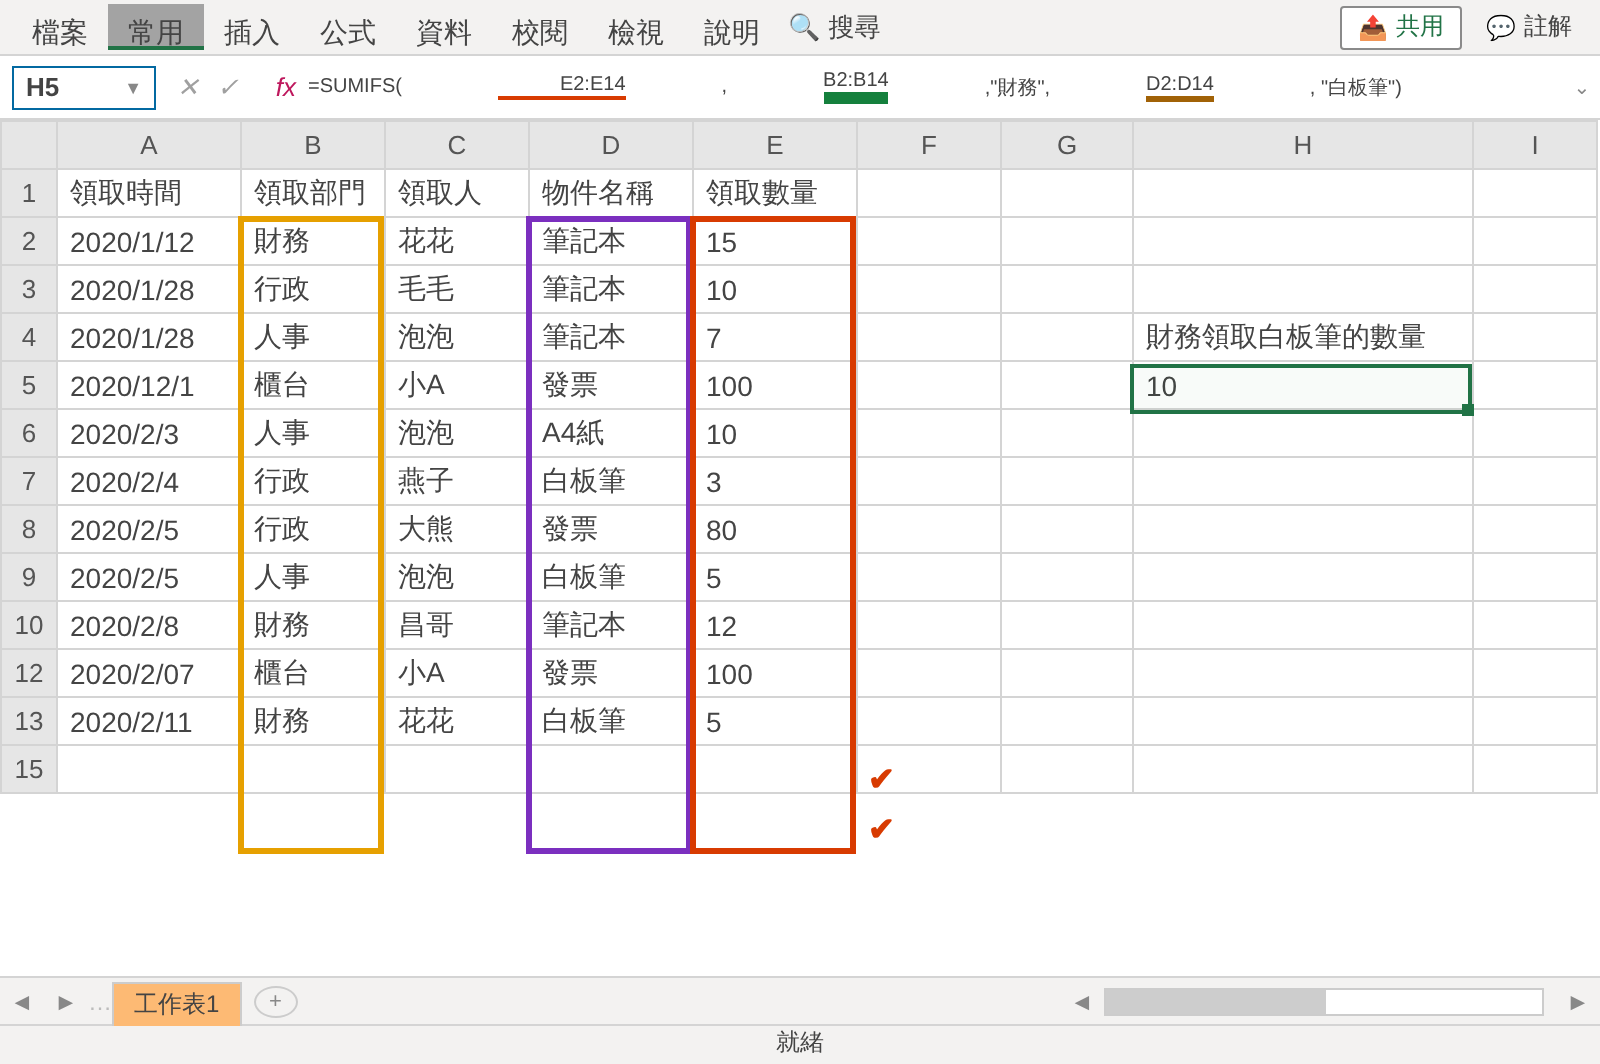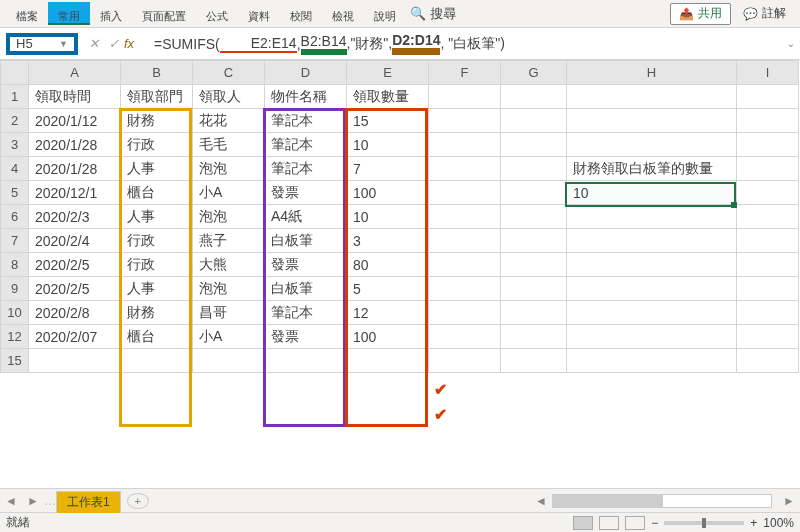--- a/index.html
+++ b/index.html
@@ -1,36 +1,36 @@
 <!DOCTYPE html>
 <html><head>
 <meta charset="utf-8">
 <style>
   * { box-sizing: border-box; margin: 0; padding: 0; font-family: "Microsoft JhengHei", Arial, sans-serif; }
   body { width: 800px; height: 532px; background: #fff; overflow: hidden; font-size: 13px; color: #444; position: relative; }
   
   .menubar { display: flex; align-items: center; background: #f3f2f1; border-bottom: 1px solid #d4d4d4; height: 28px; padding: 0 6px; }
-  .menubar .tab { padding: 0 10px; height: 23px; line-height: 28px; cursor: pointer; font-size: 11px; }
-  .menubar .tab.active { background: #0ea5e9; border-bottom: 2px solid #217346; }
+  .menubar .tab { padding: 0 10px; height: 23px; line-height: 28px; cursor: pointer; font-size: 14px; }
+  .menubar .tab.active { background: #a3a3a3; border-bottom: 2px solid #217346; }
   .menubar .spacer { flex: 1; }
   .menubar .search-icon { margin: 0 4px; }
   .menubar .btn { display: flex; align-items: center; gap: 4px; padding: 2px 8px; margin-left: 4px; height: 22px; font-size: 12px; }
   .menubar .share { border: 1px solid #8a8a8a; border-radius: 2px; background: #fff; color: #217346; }
   .menubar .note { color: #444; }
   
   .fbar { display: flex; align-items: center; height: 32px; border-bottom: 1px solid #d4d4d4; background: #fff; }
-  .namebox { width: 72px; height: 22px; border: 4px solid #0369a1; margin: 0 6px; padding: 0 6px; display: flex; align-items: center; justify-content: space-between; font-size: 13px; }
+  .namebox { width: 72px; height: 22px; border: 1px solid #0369a1; margin: 0 6px; padding: 0 6px; display: flex; align-items: center; justify-content: space-between; font-size: 13px; font-weight: bold; }
   .namebox .dd { font-size: 9px; color: #888; }
   .fbar .fx-cancel, .fbar .fx-enter, .fbar .fx-ins { width: 20px; text-align: center; color: #a0a0a0; font-style: italic; font-size: 13px; }
-  .fbar .fx-label { width: 24px; text-align: left; color: #a16207; font-style: italic; }
-  .fbar .formula { flex: 1; padding: 0 6px; display: flex; align-items: center; font-size: 14px; color: #444; }
+  .fbar .fx-label { width: 24px; text-align: right; color: #be185d; font-style: italic; }
+  .fbar .formula { flex: 1; padding: 0 6px; display: flex; align-items: center; font-size: 10px; color: #444; gap: 48px; }
   .fbar .seg { white-space: pre; }
   .fbar .u-red    { border-bottom: 2px solid #d83b01; padding-left: 31px; }
   .fbar .u-orange { border-bottom: 6px solid #15803d; }
-  .fbar .u-purple { border-bottom: 7px solid #a16207; font-weight: bold; }
+  .fbar .u-purple { border-bottom: 3px solid #a16207; }
   .fbar .dd-end { width: 18px; text-align: center; color: #888; font-size: 10px; }
   
   .grid-wrap { position: relative; width: 800px; height: 428px; overflow: hidden; }
   table.sheet { border-collapse: collapse; table-layout: fixed; background: #fff; }
   table.sheet th, table.sheet td { border: 1px solid #d4d4d4; height: 24px; font-weight: normal; }
   table.sheet thead th { background: #e6e6e6; text-align: center; font-size: 13px; color: #555; }
   table.sheet tbody th.rowh { background: #e6e6e6; text-align: center; width: 28px; font-size: 13px; color: #555; }
   table.sheet td { padding: 0 6px; font-size: 14px; }
   .corner { background: #e6e6e6; width: 28px; }
   .colA { width: 92px; } .colB { width: 72px; } .colC { width: 72px; } .colD { width: 82px; }
@@ -42,42 +42,41 @@
   .box-orange { border: 3px solid #e6a000; }
   .box-purple { border: 3px solid #7b2fbf; }
   .box-red    { border: 3px solid #d83b01; }
   .sel { border: 2px solid #217346; background: rgba(33,115,70,0.03); }
   .sel::after { content:""; position:absolute; right:-3px; bottom:-3px; width:6px; height:6px; background:#217346; }
   .check { position: absolute; color: #d83b01; font-size: 16px; font-weight: bold; }
   
   .sheet-tabs { display: flex; align-items: center; height: 24px; background: #f3f2f1; border-top: 1px solid #d4d4d4; font-size: 12px; }
   .sheet-tabs .nav { width: 22px; text-align: center; color: #888; }
   .sheet-tabs .dots { color: #bcbcbc; }
-  .sheet-tabs .tab { background: #eab308; border: 1px solid #ccc; border-bottom: none; padding: 2px 10px; margin-top: 2px; }
+  .sheet-tabs .tab { background: #fdba74; border: 1px solid #ccc; border-bottom: none; padding: 2px 10px; margin-top: 2px; }
   .sheet-tabs .add { width: 22px; text-align: center; color: #888; border: 1px solid #ccc; border-radius: 50%; height: 16px; line-height: 14px; margin: 0 6px; font-size: 11px; }
   .sheet-tabs .spacer { flex: 1; }
   .sheet-tabs .hscroll { width: 220px; height: 14px; border: 1px solid #ccc; margin-right: 6px; position: relative; background:#fff; }
   .sheet-tabs .hscroll .thumb { position:absolute; left:0; top:0; bottom:0; width:110px; background:#cdcdcd; }
   
-  .status { display: flex; align-items: center; height: 20px; background: #f3f2f1; border-top: 1px solid #d4d4d4; font-size: 12px; padding: 0 6px; gap: 6px; }
+  .status { display: flex; align-items: center; height: 20px; background: #f3f2f1; border-top: 1px solid #d4d4d4; font-size: 12px; padding: 0 6px; gap: 6px; flex-direction: column; }
   .status .spacer { flex: 1; }
   .status .vbtn { width: 20px; height: 14px; border: 1px solid #aaa; display:inline-block; }
   .status .vbtn.active { background:#d0d0d0; }
   .status .zoom { display:flex; align-items:center; gap:6px; }
   .status .zoom .track { width: 80px; height: 4px; background:#cdcdcd; position:relative; }
   .status .zoom .track .thumb { position:absolute; left:38px; top:-3px; width:4px; height:10px; background:#777; }
 </style>
 </head>
 <body>
 
 <div class="menubar">
   <span class="tab">檔案</span>
   <span class="tab active">常用</span>
   <span class="tab">插入</span>
-  <span class="tab">頁面配置</span>
   <span class="tab">公式</span>
   <span class="tab">資料</span>
   <span class="tab">校閱</span>
   <span class="tab">檢視</span>
   <span class="tab">說明</span>
   <span class="search-icon">🔍</span>
   <span>搜尋</span>
   <span class="spacer"></span>
   <span class="btn share">
     <span>📤</span>
@@ -264,20 +263,32 @@
           <td class="txt">櫃台</td>
           <td class="txt">小A</td>
           <td class="txt">發票</td>
           <td class="num">100</td>
           <td class="txt"></td>
           <td class="txt"></td>
           <td class="txt"></td>
           <td class="txt"></td>
         </tr>
         <tr>
+          <th class="rowh">13</th>
+          <td class="num">2020/2/11</td>
+          <td class="txt">財務</td>
+          <td class="txt">花花</td>
+          <td class="txt">白板筆</td>
+          <td class="num">5</td>
+          <td class="txt"></td>
+          <td class="txt"></td>
+          <td class="txt"></td>
+          <td class="txt"></td>
+        </tr>
+        <tr>
           <th class="rowh">15</th>
           <td class="num"></td>
           <td class="txt"></td>
           <td class="txt"></td>
           <td class="txt"></td>
           <td class="num"></td>
           <td class="txt"></td>
           <td class="txt"></td>
           <td class="txt"></td>
           <td class="txt"></td>

